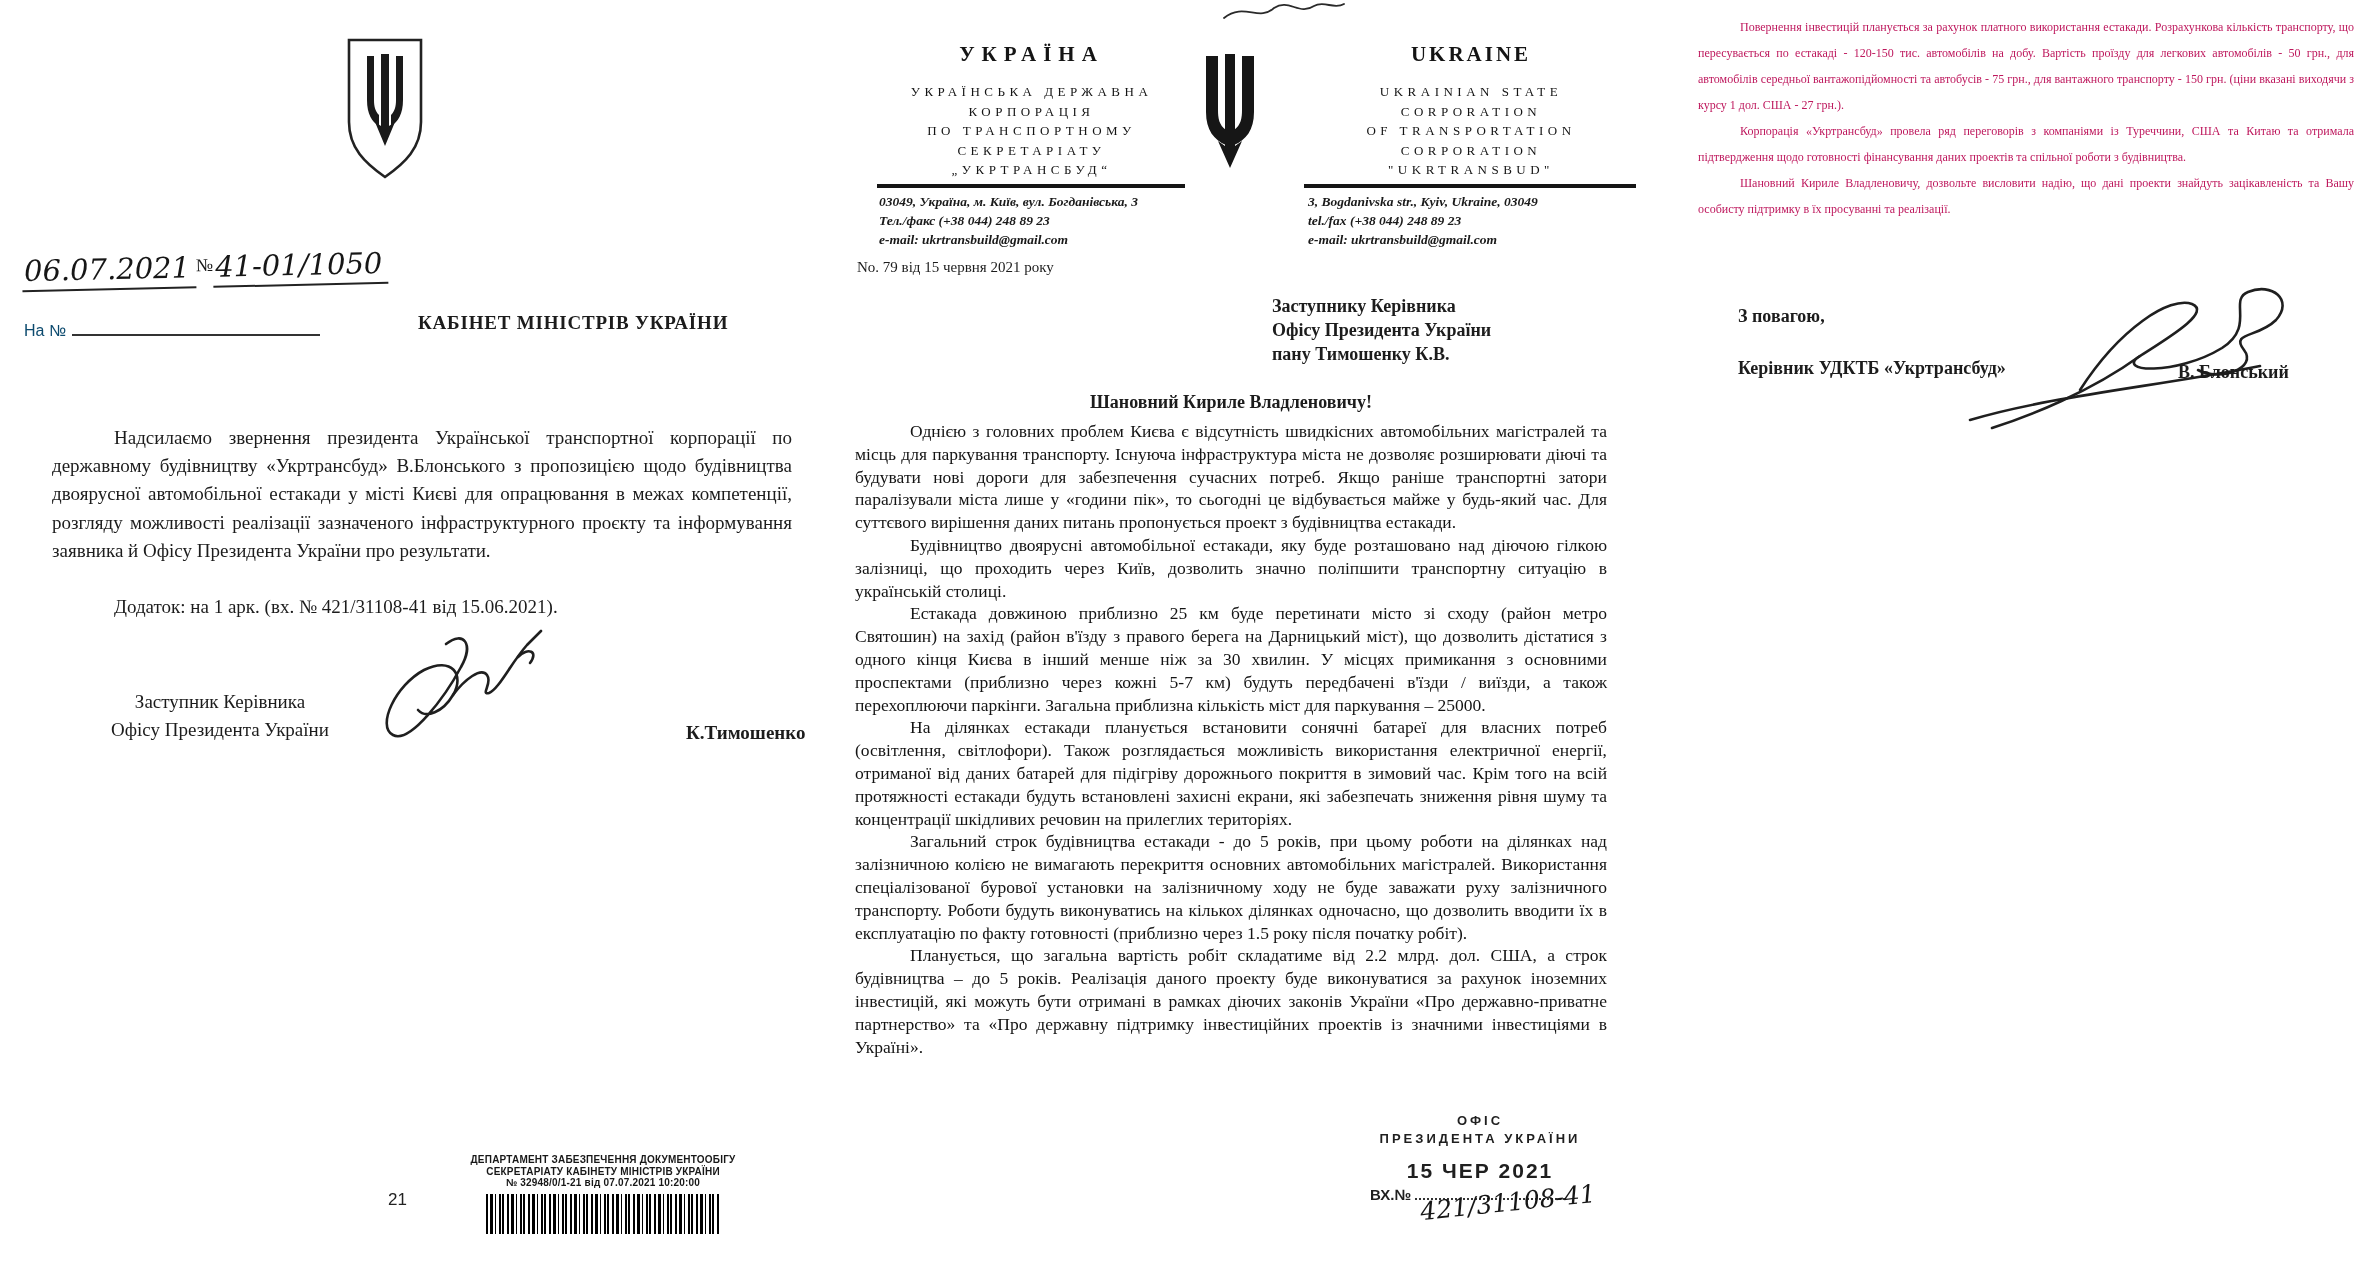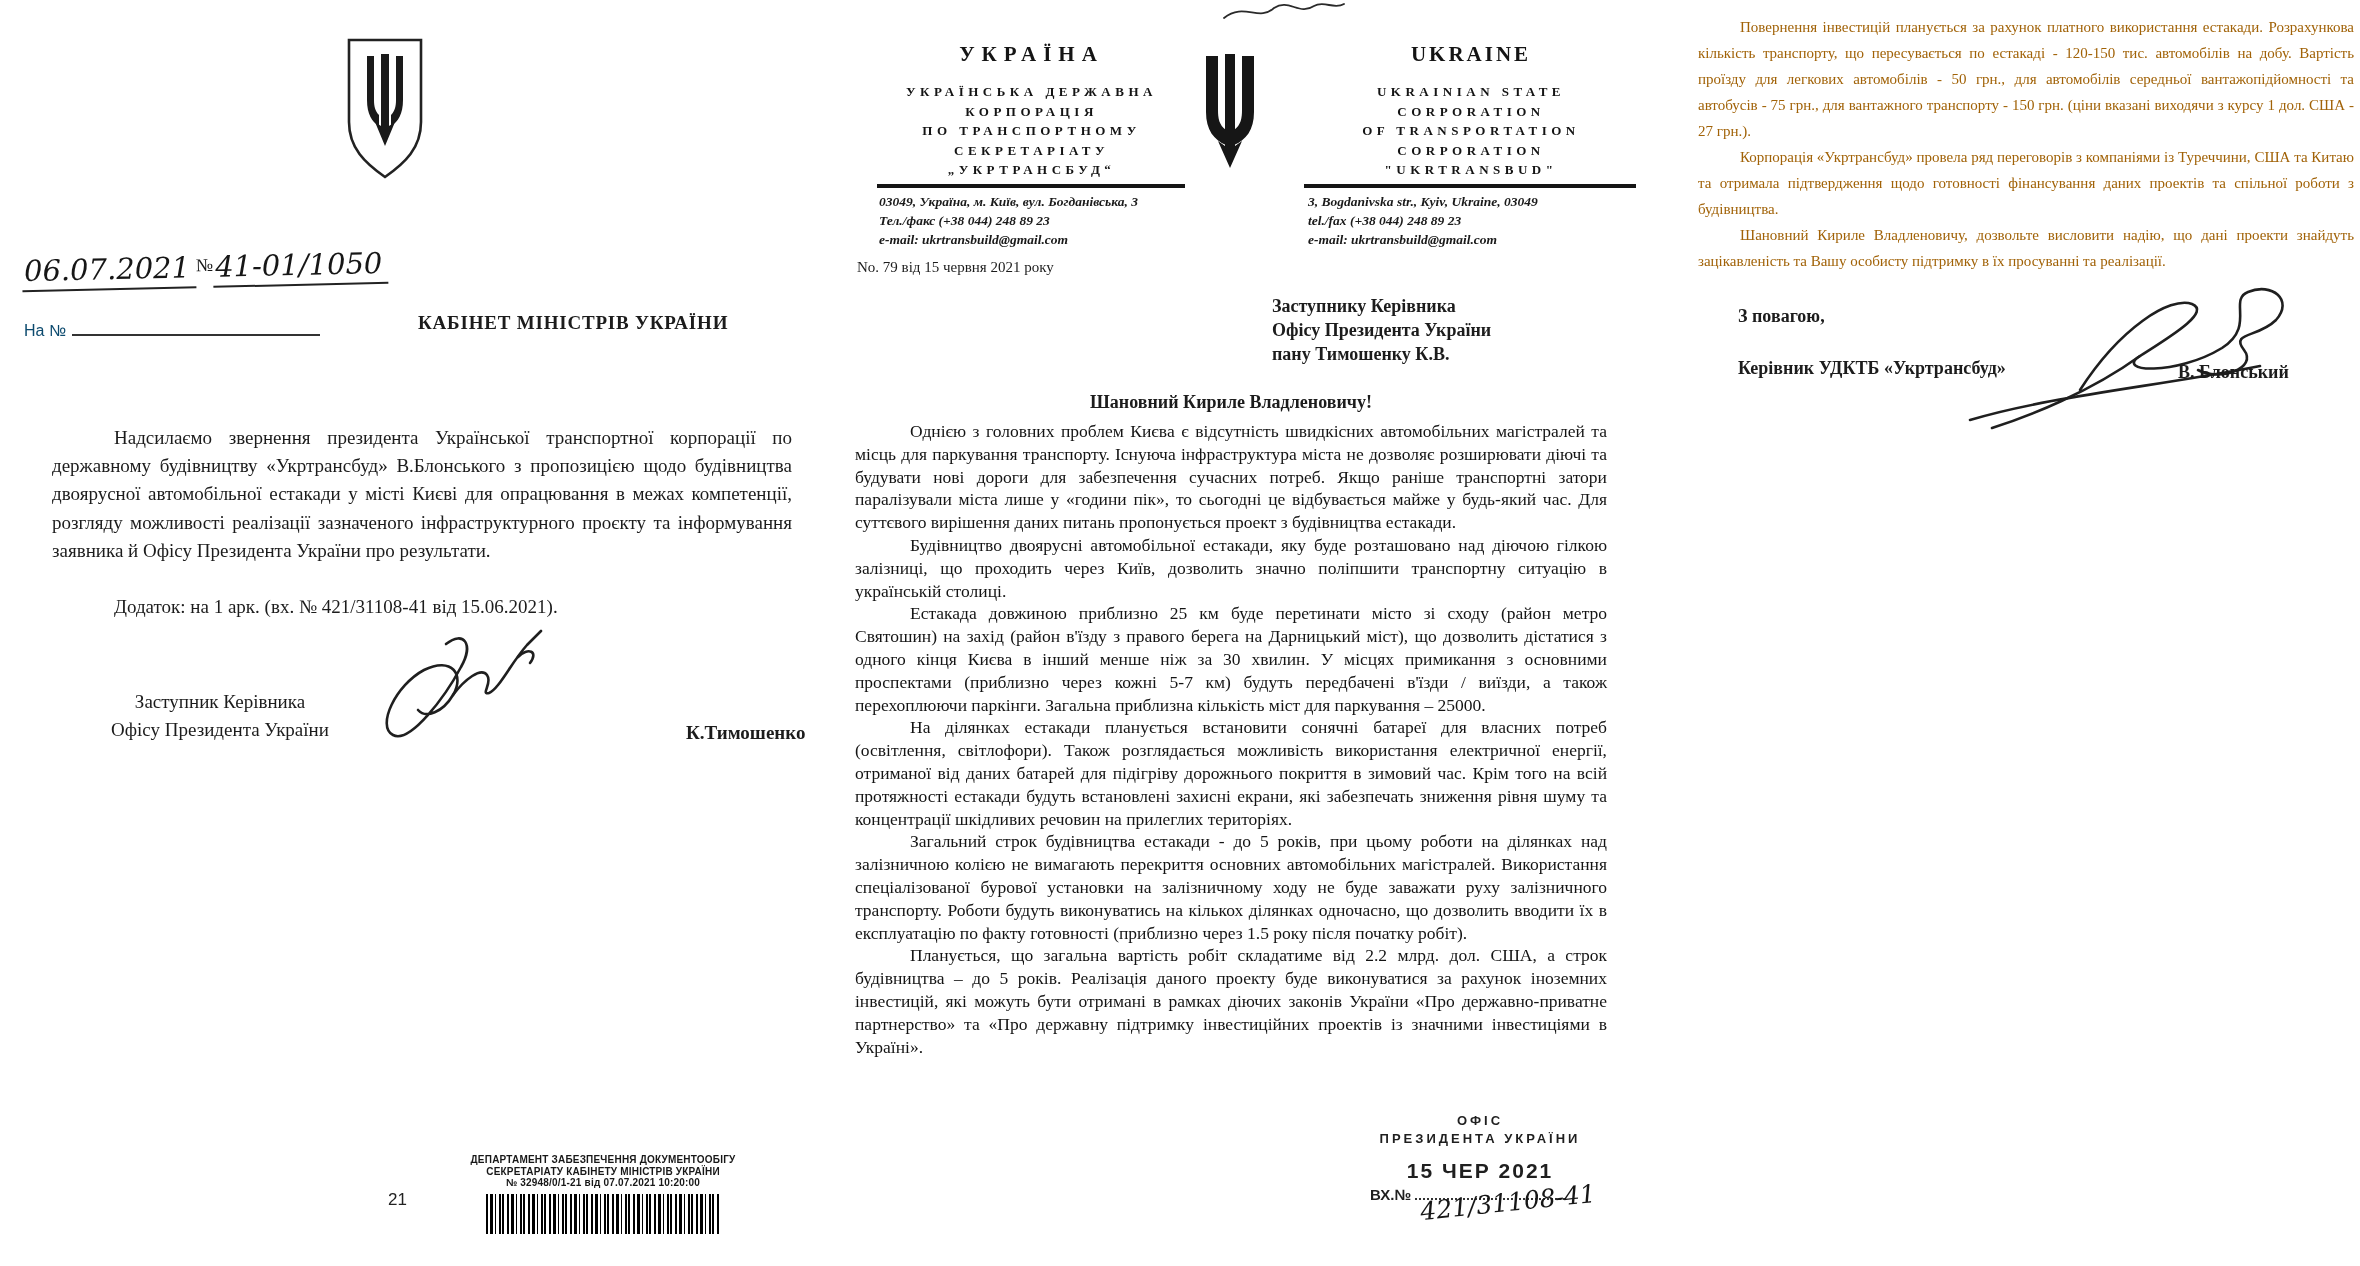--- a/index.html
+++ b/index.html
@@ -28,40 +28,40 @@
   .p1-stamp{left:452px;top:1154px;width:302px;text-align:center;
     font-family:"Liberation Sans",sans-serif;font-size:10px;font-weight:bold;
     line-height:11.5px;color:#181818;letter-spacing:.2px;}
   .barcode{width:235px;height:40px;margin:5px auto 0;
     background:repeating-linear-gradient(90deg,#000 0 2px,#fff 2px 4px,#000 4px 7px,#fff 7px 9px,
       #000 9px 10px,#fff 10px 13px,#000 13px 15px,#fff 15px 16px,#000 16px 18px,#fff 18px 21px);}
   
   .p2-hdr{position:absolute;text-align:center;color:#141414;}
   .p2-hdr .country{font-size:21px;font-weight:bold;letter-spacing:7px;}
   .p2-hdr.en .country{letter-spacing:3px;}
-  .p2-hdr .corp{margin-top:15px;font-size:13px;font-weight:bold;letter-spacing:4.5px;line-height:19.5px;}
+  .p2-hdr .corp{margin-top:15px;font-size:13px;font-weight:normal;letter-spacing:4.5px;line-height:19.5px;}
   .rule{position:absolute;height:4px;background:#151515;}
   .p2-addr{position:absolute;font-size:13.5px;font-style:italic;font-weight:bold;line-height:19px;color:#1a1a1a;}
   .p2-refline{left:857px;top:266px;font-size:15px;}
   .p2-recipient{left:1272px;top:294px;font-size:18px;font-weight:bold;line-height:24px;}
   .p2-salutation{left:855px;top:392px;width:752px;text-align:center;font-size:18px;font-weight:bold;}
   .p2-body{left:855px;top:420px;width:752px;font-size:17.5px;line-height:22.8px;
     text-align:justify;color:#141414;}
   .p2-body p{margin:0;text-indent:55px;}
   .stamp2{left:1352px;top:1112px;width:256px;text-align:center;color:#1f1f1f;}
   .stamp2 .org{font-family:"Liberation Sans",sans-serif;font-size:13px;font-weight:bold;
     letter-spacing:3px;line-height:18px;}
   .stamp2 .date{margin-top:11px;font-family:"Liberation Sans",sans-serif;font-size:21px;
     font-weight:bold;letter-spacing:2px;}
   .stamp2 .inline-row{margin-top:3px;font-family:"Liberation Sans",sans-serif;font-size:15px;font-weight:bold;text-align:left;padding-left:18px;}
   .stamp2 .dotline{display:inline-block;width:150px;border-bottom:2px dotted #333;height:10px;}
   .stamp2 .hw-num{position:absolute;left:68px;top:76px;font-size:25px;transform:rotate(-6deg);white-space:nowrap;}
   
-  .p3-body{left:1698px;top:14px;width:656px;font-size:15px;line-height:26px;
-    text-align:justify;color:#a16207;}
+  .p3-body{left:1698px;top:14px;width:656px;font-size:12px;line-height:26px;
+    text-align:justify;color:#be185d;}
   .p3-body p{margin:0;text-indent:42px;}
   .p3-closing{left:1738px;top:306px;font-size:18px;font-weight:bold;}
   .p3-sign-title{left:1738px;top:358px;font-size:18px;font-weight:bold;}
   .p3-sign-name{left:2178px;top:362px;font-size:18px;font-weight:bold;}
   svg{display:block;}
 </style>
 </head>
 <body>
 
 <div class="page" style="left:0;width:840px;">

